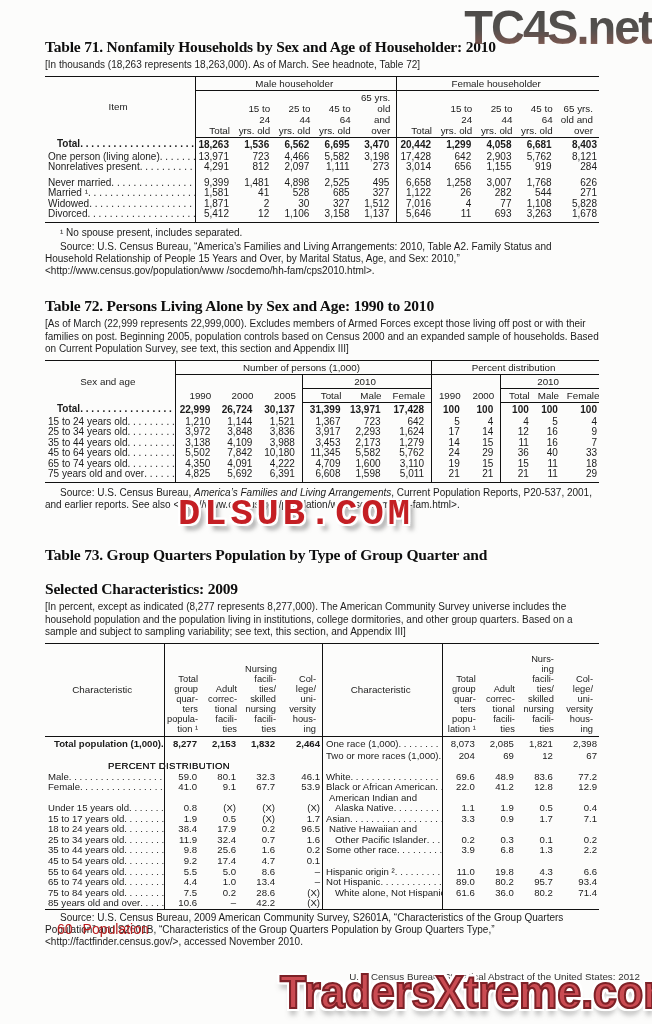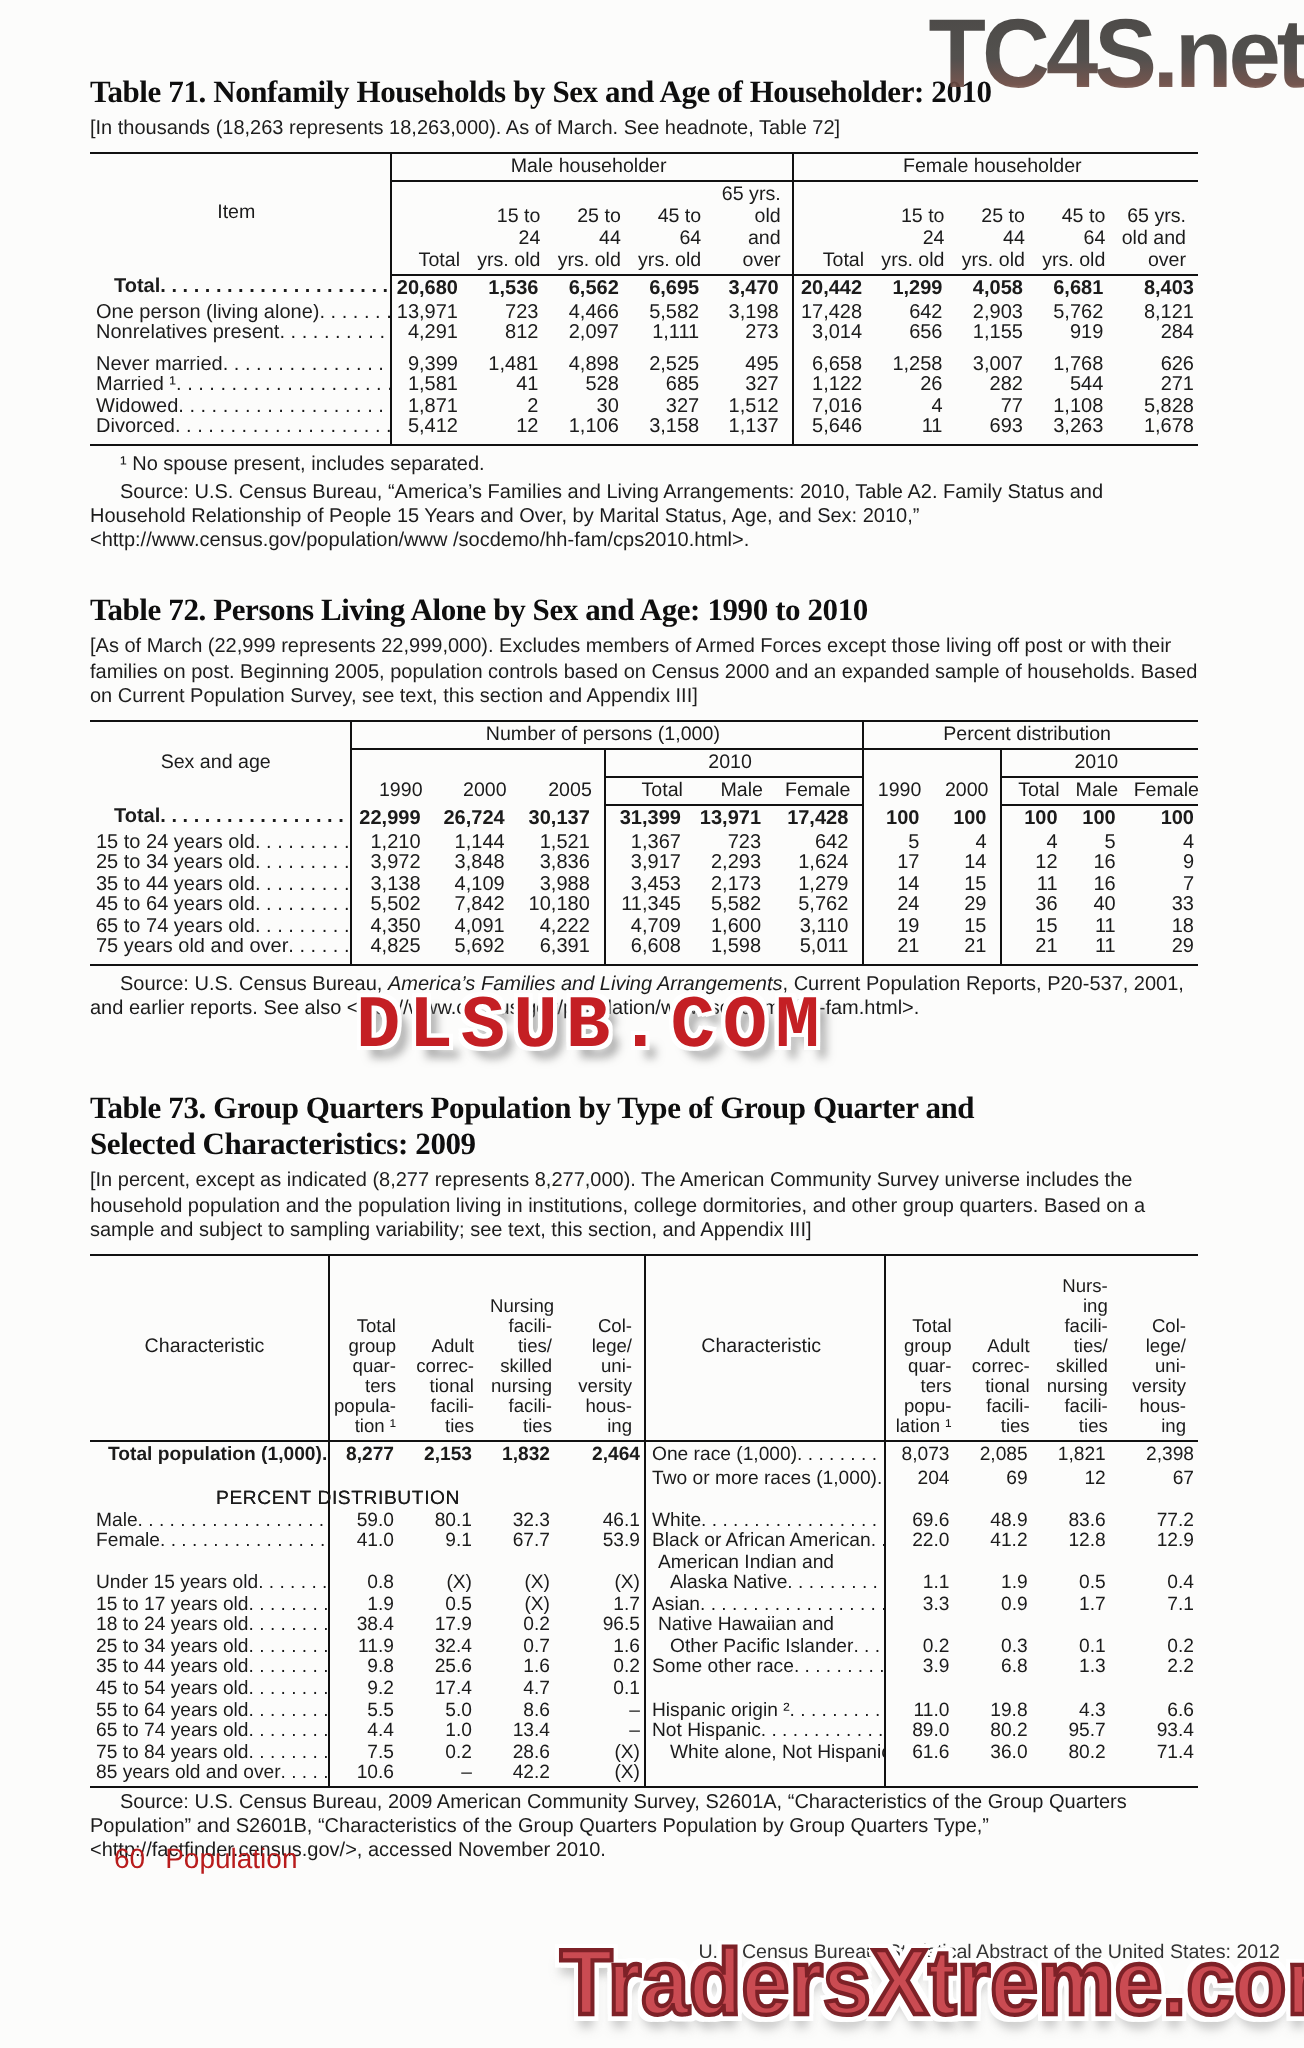--- a/index.html
+++ b/index.html
@@ -136,21 +136,21 @@
 old and
 over</th>
       </tr>
     </thead>
     <tbody id="t71-body">
         <tr>
           <td class="lbl b ind">
             <span class="lt">Total</span>
             <span class="ld"></span>
           </td>
-          <td class="val vl b">20,680</td>
+          <td class="val vl b">18,263</td>
           <td class="val b">1,536</td>
           <td class="val b">6,562</td>
           <td class="val b">6,695</td>
           <td class="val b">3,470</td>
           <td class="val vl b">20,442</td>
           <td class="val b">1,299</td>
           <td class="val b">4,058</td>
           <td class="val b">6,681</td>
           <td class="val b">8,403</td>
         </tr>
@@ -430,21 +430,21 @@
           <td class="val vl">21</td>
           <td class="val">11</td>
           <td class="val">29</td>
         </tr>
       </tbody>
   </table>
   <p class="fnote"><span>Source: U.S. Census Bureau, </span><span class="i">America’s Families and Living Arrangements</span><span>, Current Population Reports, P20-537, 2001, and earlier reports.  See also &lt;http://www.census.gov/population/www/socdemo/hh-fam.html&gt;.</span></p>
 </section>
 
 <section class="sec" style="top:546px;">
-  <h2 class="ttl" style="margin-bottom:0;">Table 73. Group Quarters Population by Type of Group Quarter and</h2>
+  <h2 class="ttl" style="margin-bottom:16px;">Table 73. Group Quarters Population by Type of Group Quarter and</h2>
   <h2 class="ttl">Selected Characteristics: 2009</h2>
   <p class="headnote">[In percent, except as indicated (8,277 represents 8,277,000). The American Community Survey universe includes the household population and the population living in institutions, college dormitories, and other group quarters. Based on a sample and subject to sampling variability; see text, this section, and Appendix III]</p>
   <div class="t73wrap">
     <table class="hleft">
       <colgroup>
         <col style="width:119px">
           <col style="width:40px">
           <col style="width:39px">
           <col style="width:39px">
           <col style="width:40px">

